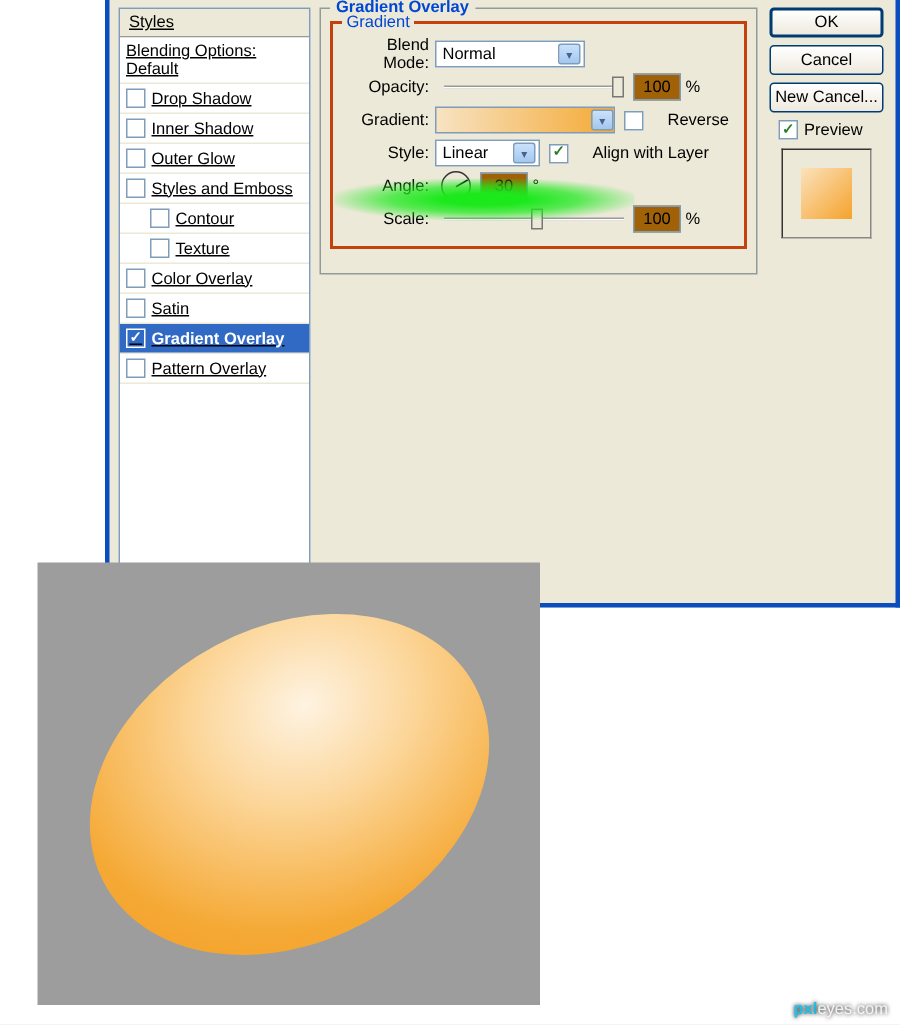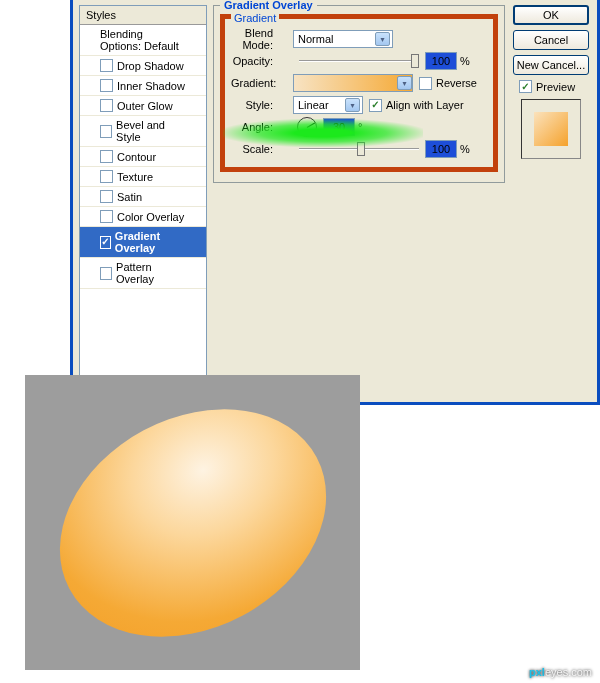--- a/index.html
+++ b/index.html
@@ -4,28 +4,28 @@
   <style>
     * { margin: 0; padding: 0; box-sizing: border-box; font-family: Tahoma, Arial, sans-serif; font-size: 11px; }
     body { background: #fff; width: 600px; height: 683px; position: relative; }
     .dialog {
       position: absolute; top: 0; left: 70px; width: 530px; height: 405px;
       background: #ece9d8; border: 3px solid #0a4dbf;
       border-top: none;
     }
     .styles-panel {
       position: absolute; top: 5px; left: 6px; width: 128px; height: 393px;
-      border: 1px solid #7f9db9; background: #fff;
+      border: 1px solid #7f9db9; background: #fff; text-decoration: underline;
     }
     .styles-header {
       background: #ece9d8; padding: 3px 6px; border-bottom: 1px solid #999;
     }
     .styles-list { }
     .style-item {
-      padding: 3px 20px; border-bottom: 1px solid #ece9d8; display: flex; align-items: center; gap: 4px;
+      padding: 3px 4px; border-bottom: 1px solid #ece9d8; display: flex; align-items: center; gap: 4px;
       background: #fff;
     }
     .style-item.selected { background: #316ac5; color: #fff; }
     .style-item.selected .chk { background: #316ac5; border-color: #fff; }
     .chk {
       width: 13px; height: 13px; border: 1px solid #7f9db9; background: #fff;
       display: inline-flex; align-items: center; justify-content: center;
       font-size: 10px; color: #2a7e2a; font-weight: bold;
     }
     .chk.checked::after { content: "✓"; line-height: 1; }
@@ -33,50 +33,50 @@
     .indent { padding-left: 20px; }
     .settings {
       position: absolute; top: 5px; left: 140px; width: 292px; height: 178px;
       border: 1px solid #919b9c; background: #ece9d8;
     }
     .settings-title {
       position: absolute; top: -7px; left: 6px; background: #ece9d8;
       color: #0046d5; font-weight: bold; padding: 0 4px;
     }
     .gradient-group {
-      margin: 8px 6px 6px 6px; border: 5px solid #c2410c;
+      margin: 8px 6px 6px 6px; border: 2px solid #c2410c;
       position: relative; padding: 8px 6px 6px 6px;
     }
     .group-title {
       position: absolute; top: -7px; left: 6px; background: #ece9d8;
       color: #0046d5; padding: 0 3px;
     }
     .row { display: flex; align-items: center; margin: 2px 0; height: 20px; }
-    .lbl { width: 62px; text-align: right; padding-right: 20px; }
+    .lbl { width: 62px; text-align: right; padding-right: 4px; }
     .dropdown {
       border: 1px solid #7f9db9; background: #fff; height: 18px;
       display: flex; align-items: center; padding: 0 2px 0 4px;
       justify-content: space-between;
     }
     .dd-btn {
       width: 15px; height: 14px; background: linear-gradient(#c9e2fc,#a3c7f0);
       border: 1px solid #7f9db9; border-radius: 2px;
       display:flex; align-items:center; justify-content:center; font-size:8px; color:#4d6185;
     }
     .slider { position: relative; height: 14px; flex: 1; margin: 0 6px; }
     .slider-track { position: absolute; top: 6px; left: 0; right: 0; height: 2px; background: #999; border-bottom: 1px solid #fff; }
     .slider-thumb { position: absolute; top: 0; width: 8px; height: 14px; background: #ece9d8; border: 1px solid #777; }
-    .numbox { width: 32px; height: 18px; border: 1px solid #7f9db9; background:#1d4ed8; text-align:center; line-height:16px;}
+    .numbox { width: 32px; height: 18px; border: 1px solid #7f9db9; background:#a16207; text-align:center; line-height:16px;}
     .pct { margin-left: 3px; }
     .grad-preview {
       flex: 1; height: 18px; border: 1px solid #7f9db9;
       background: linear-gradient(90deg, #f7e3c3 0%, #f5a935 100%);
       display:flex; justify-content:flex-end; align-items:center;
     }
-    .chkbox { display: inline-flex; align-items: center; gap: 4px; margin-left: 6px;}
+    .chkbox { display: inline-flex; align-items: center; gap: 16px; margin-left: 6px;}
     .right-panel { position: absolute; top: 5px; right: 6px; width: 78px; }
     .btn {
       width: 76px; height: 20px; border: 1px solid #003c74;
       background: linear-gradient(#fff,#eee9dd); border-radius: 3px;
       text-align: center; line-height: 18px; margin-bottom: 5px;
       cursor: pointer;
     }
     .btn.primary { border: 2px solid #003c74; line-height:16px; }
     .preview-chk { display:flex; align-items:center; gap:4px; margin: 3px 0 6px 6px;}
     .preview-box {
@@ -124,37 +124,37 @@
       <div class="style-item">
           <span class="chk"></span>
           <span>Inner Shadow</span>
         </div>
       <div class="style-item">
           <span class="chk"></span>
           <span>Outer Glow</span>
         </div>
       <div class="style-item">
           <span class="chk"></span>
-          <span>Bevel and Style</span>
+          <span>Styles and Emboss</span>
         </div>
       <div class="style-item indent">
           <span class="chk"></span>
           <span>Contour</span>
         </div>
       <div class="style-item indent">
           <span class="chk"></span>
           <span>Texture</span>
         </div>
       <div class="style-item">
           <span class="chk"></span>
+          <span>Color Overlay</span>
+        </div>
+      <div class="style-item">
+          <span class="chk"></span>
           <span>Satin</span>
-        </div>
-      <div class="style-item">
-          <span class="chk"></span>
-          <span>Color Overlay</span>
         </div>
       <div class="style-item selected">
           <span class="chk checked"></span>
           <b>Gradient Overlay</b>
         </div>
       <div class="style-item">
           <span class="chk"></span>
           <span>Pattern Overlay</span>
         </div>
     </div>

